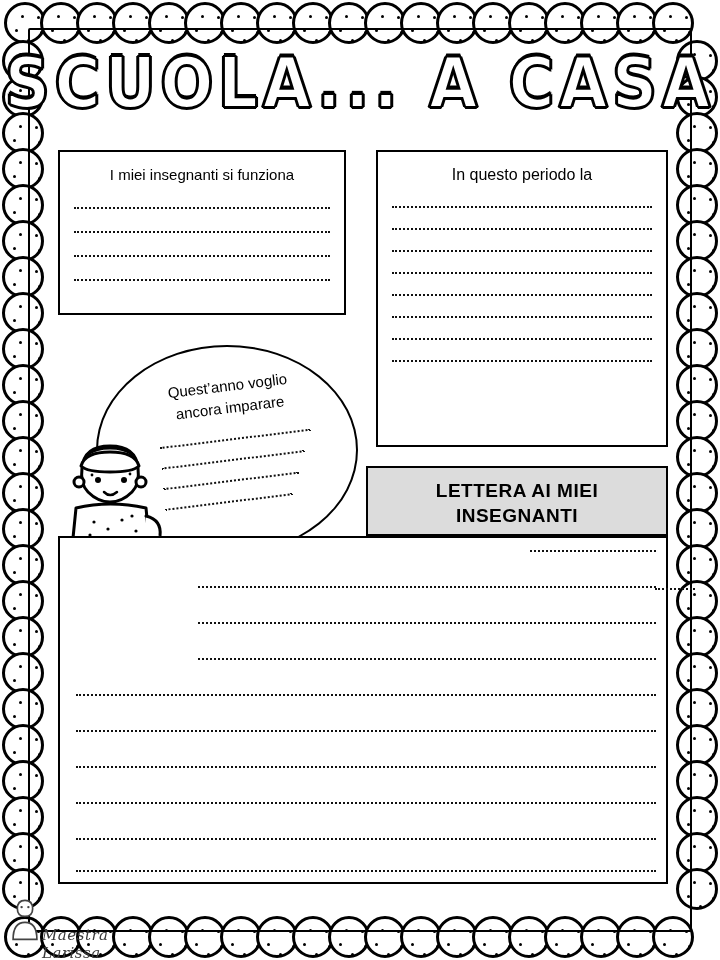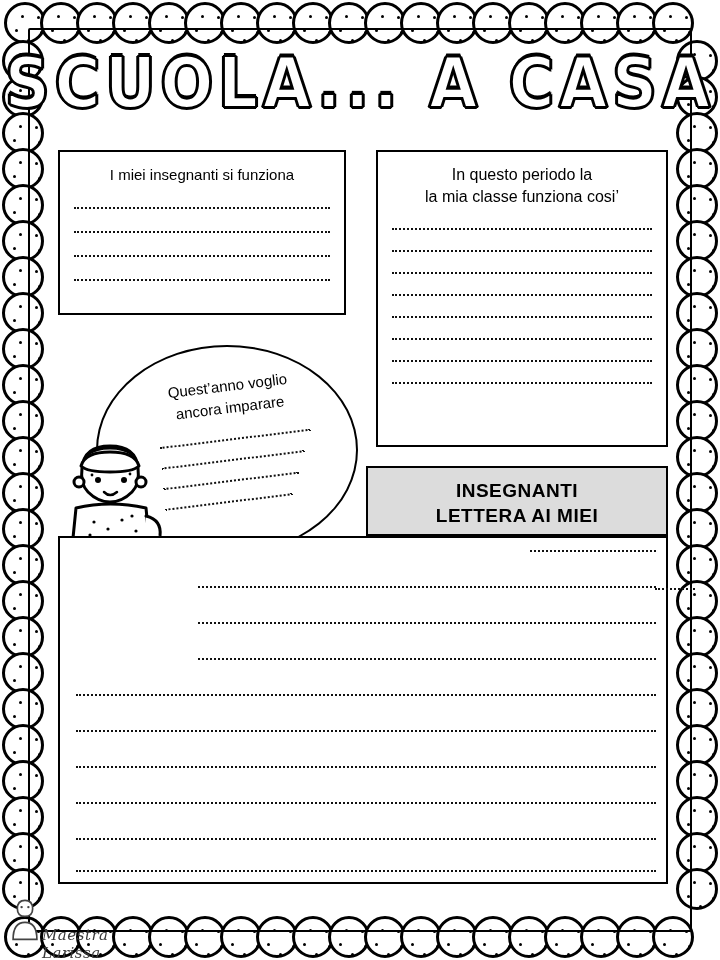--- a/index.html
+++ b/index.html
@@ -785,21 +785,20 @@
       <div class="dotline"></div>
       <div class="dotline"></div>
       <div class="dotline"></div>
       <div class="dotline"></div>
     </div>
 </div>
 
 <div class="box" id="box-dad">
   <div class="box-label">
     <div>In questo periodo la</div>
-    <div>la mia classe funziona cosi’</div>
   </div>
   <div class="dotlines" id="dad-lines">
       <div class="dotline tight"></div>
       <div class="dotline tight"></div>
       <div class="dotline tight"></div>
       <div class="dotline tight"></div>
       <div class="dotline tight"></div>
       <div class="dotline tight"></div>
       <div class="dotline tight"></div>
       <div class="dotline tight"></div>
@@ -869,22 +868,22 @@
       <circle cx="78" cy="160" r="1.6"></circle>
         <circle cx="86" cy="172" r="1.6"></circle>
       <circle cx="40" cy="45" r="1.4"></circle>
         <circle cx="78" cy="44" r="1.4"></circle>
     </g>
   </svg>
 </div>
 
 <div class="box" id="box-letter-head">
   <div class="head-text">
+    <div>LETTERA AI MIEI</div>
     <div>INSEGNANTI</div>
-    <div>LETTERA AI MIEI</div>
   </div>
 </div>
 
 <div class="box" id="box-letter">
   <div class="letter-lines" id="letter-lines">
       <div class="lline" style="left: 470px; top: 12px; width: 126px;"></div>
       <div class="lline" style="left: 595px; top: 50px; width: 40px;"></div>
       <div class="lline" style="left: 138px; top: 48px; width: 458px;"></div>
       <div class="lline" style="left: 138px; top: 84px; width: 458px;"></div>
       <div class="lline" style="left: 138px; top: 120px; width: 458px;"></div>

